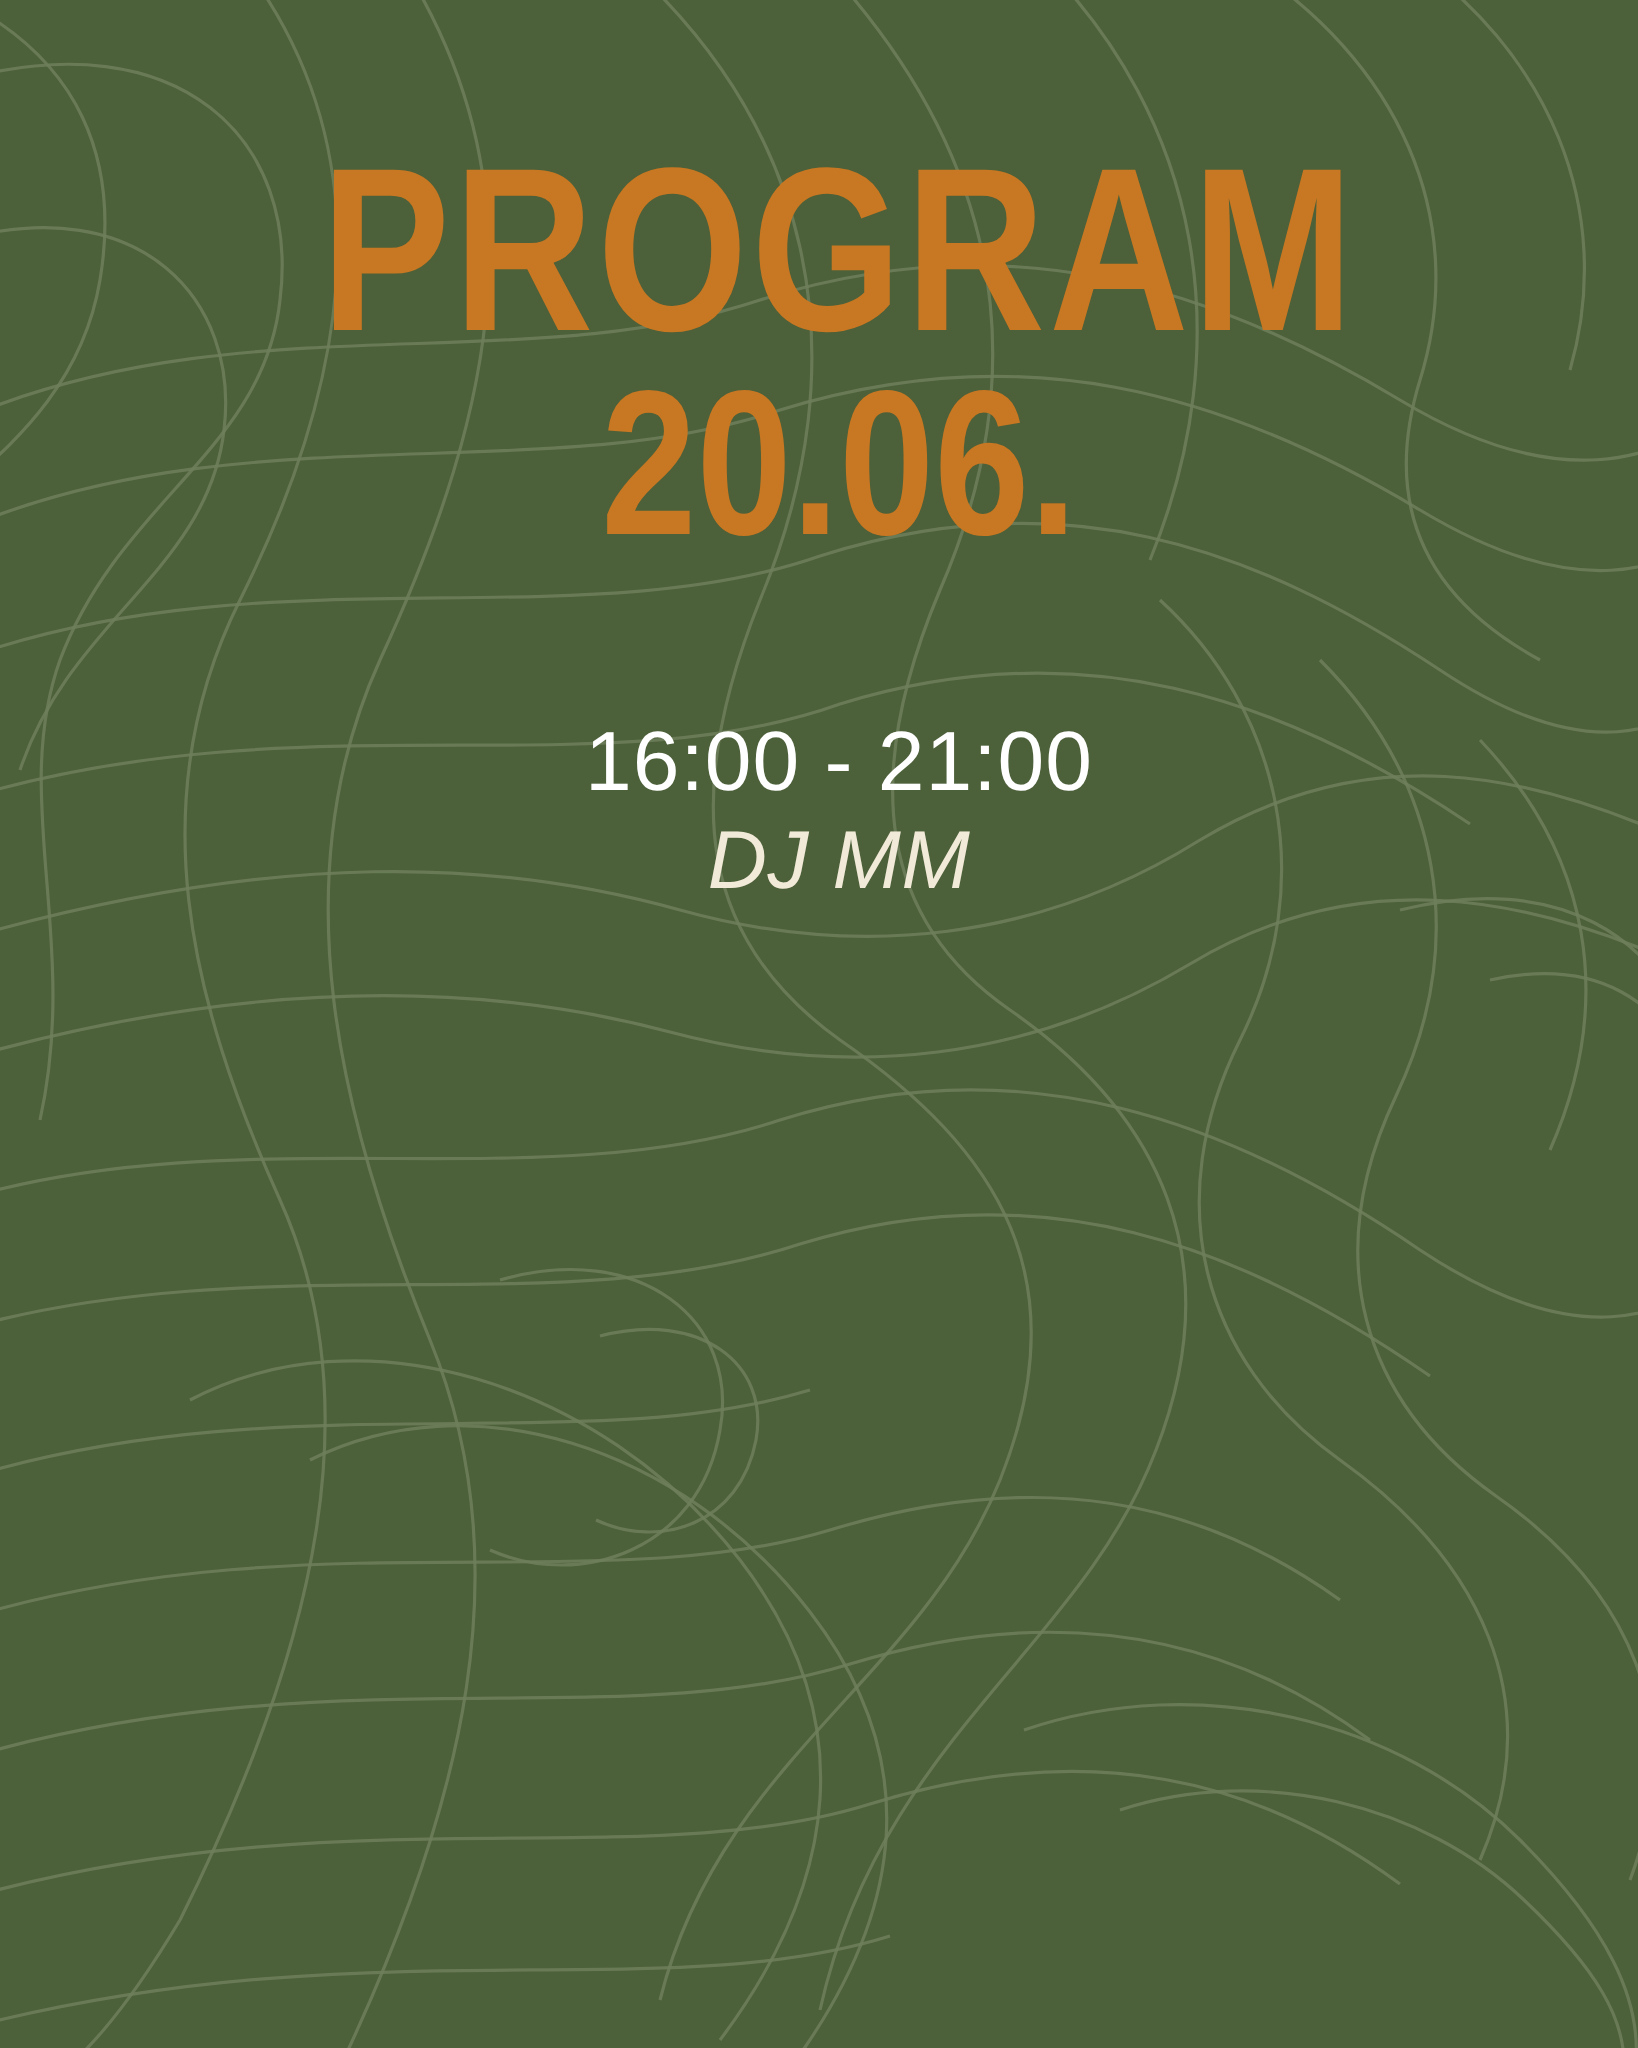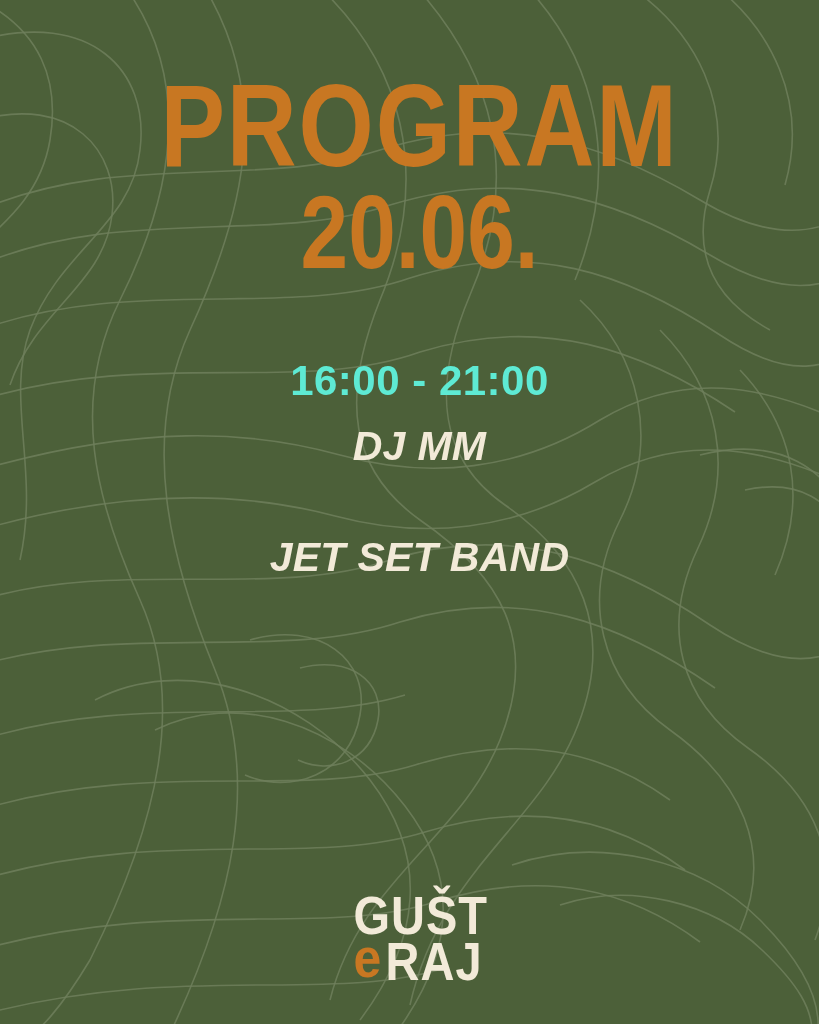--- a/index.html
+++ b/index.html
@@ -72,32 +72,32 @@
     margin-top: 86px;
     width: 100%;
     text-align: center;
     color: #f2ead8;
   }
   .entry { text-align: center; }
   .entry + .entry { margin-top: 62px; }
 
   .entry-time {
     font-size: 42px;
-    font-weight: 700;
+    font-weight: 400;
     letter-spacing: .5px;
     line-height: 1.18;
-    color: #5eead4;
+    color: #ffffff;
   }
   .entry-act {
     font-size: 41px;
-    font-weight: 700;
+    font-weight: 400;
     font-style: italic;
     letter-spacing: .3px;
     line-height: 1.2;
-    margin-top: 16px;
+    margin-top: 0;
     color: #f2ead8;
   }
 
   
   .logo {
     position: absolute;
     left: 0;
     right: 0;
     bottom: 42px;
     height: 96px;
@@ -187,27 +187,19 @@
 
       <div class="entry">
         <div class="entry-time">16:00 - 21:00</div>
         <div class="entry-act">DJ MM</div>
       </div>
 
       <div class="entry">
       </div>
 
       <div class="entry">
-        <div class="entry-act">JET SET BAND</div>
       </div>
 
     </div>
   </div>
 
-  <div class="logo">
-    <div class="logo-inner">
-      <span class="logo-top">GUŠT</span>
-      <span class="logo-e">e</span>
-      <span class="logo-bottom">RAJ</span>
-    </div>
-  </div>
 
 </div>
 
 </body></html>

